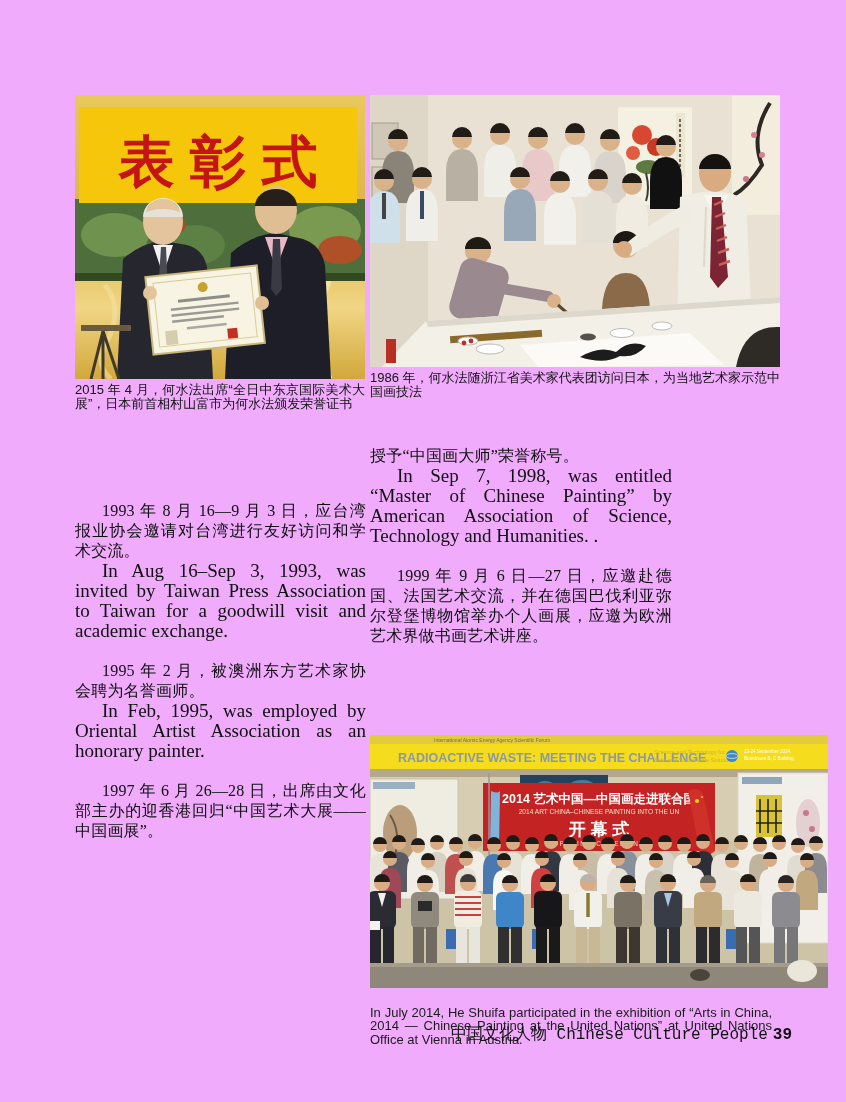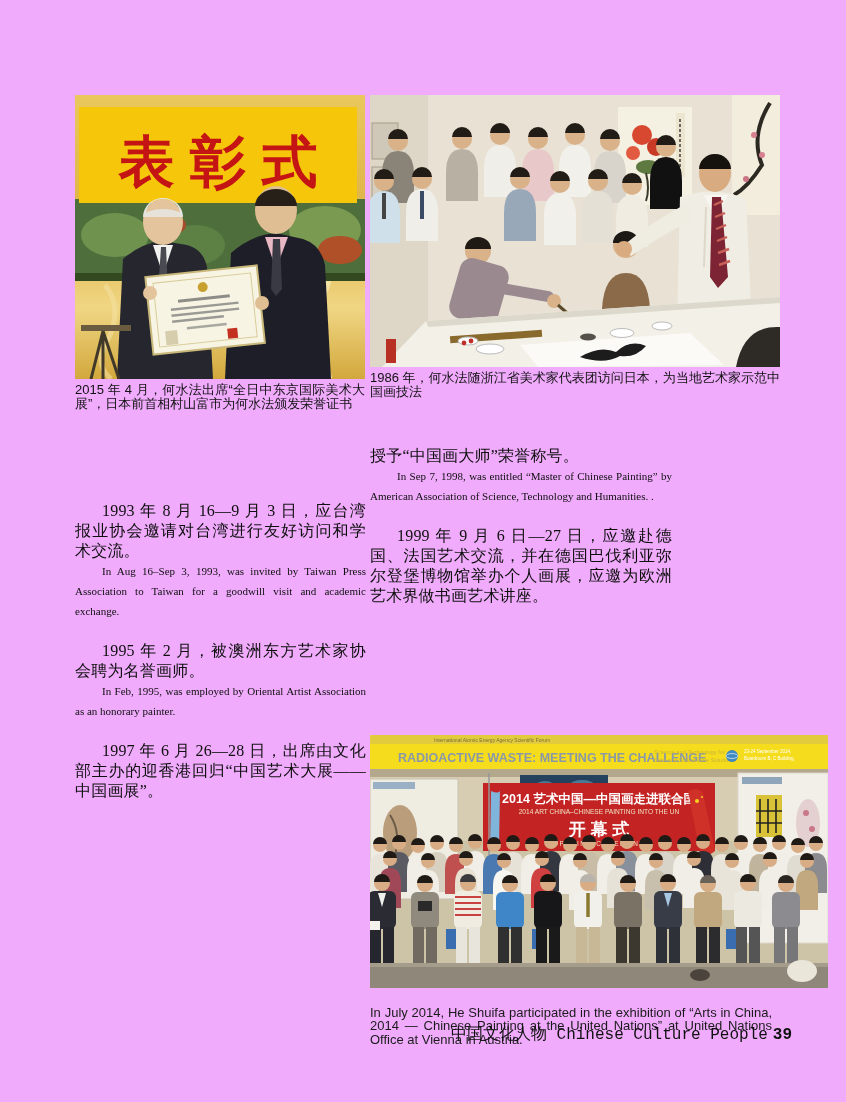--- a/index.html
+++ b/index.html
@@ -4,21 +4,21 @@
 <style>
   html,body{margin:0;padding:0;background:#ffffff;}
   .page{position:relative;width:846px;height:1102px;background:#f0abfc;overflow:hidden;
         font-family:"Liberation Serif","DejaVu Serif",serif;color:#111;}
   .fig{position:absolute;}
   .photo{display:block;}
   .caption{font-family:"Liberation Sans","DejaVu Sans",sans-serif;font-size:13px;
            line-height:13.5px;color:#1b1b1b;text-align:justify;margin-top:4px;}
   .caption .cn{color:#111;}
   .col{position:absolute;}
-  .col p{margin:0;font-size:11px;line-height:20px;text-align:justify;text-indent:27px;color:#0f0f0f;}
+  .col p{margin:0;font-size:19px;line-height:20px;text-align:justify;text-indent:27px;color:#0f0f0f;}
   .col p.cn{font-size:16px;letter-spacing:0.2px;}
   .col p.gap{margin-top:20px;}
   .col p.noindent{text-indent:0;}
   .footer{position:absolute;right:54px;top:1024px;font-family:Liberation Mono, monospace;
           font-size:16px;color:#111;}
   .footer .pn{font-weight:bold;margin-left:5px;}
   svg text{font-family:"Liberation Sans","DejaVu Sans",sans-serif;}
 </style>
 </head>
 <body>

